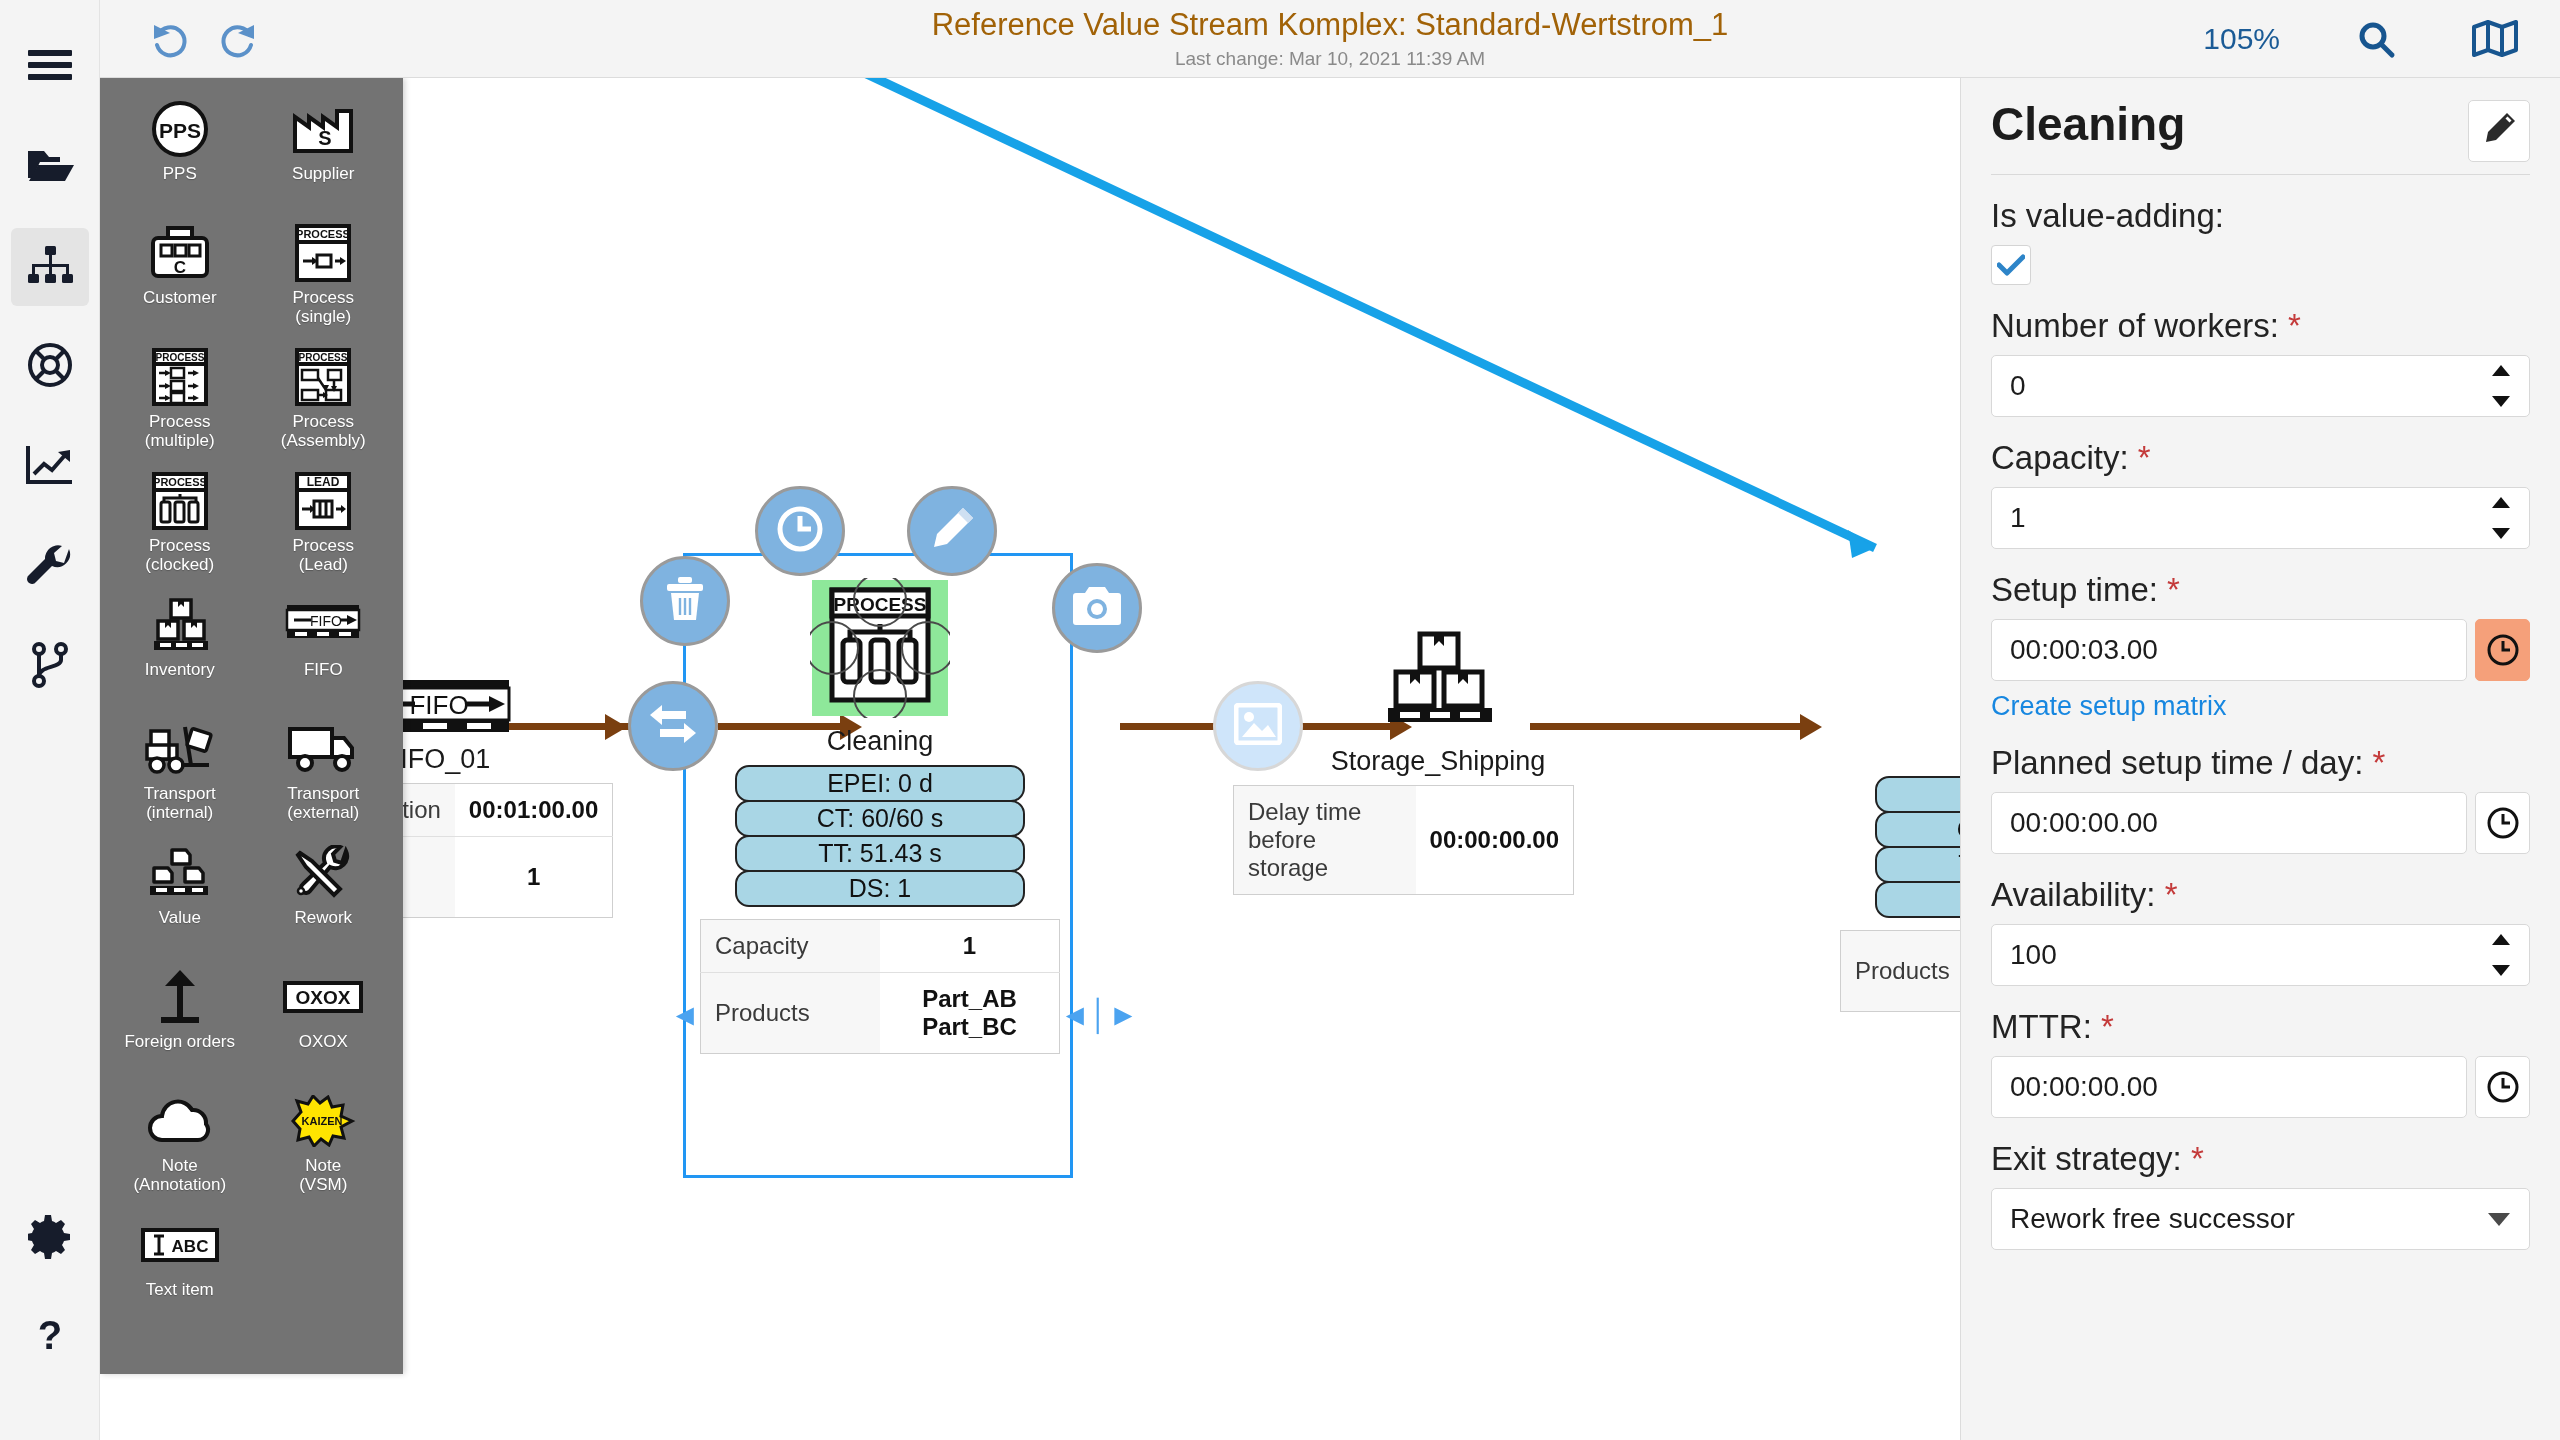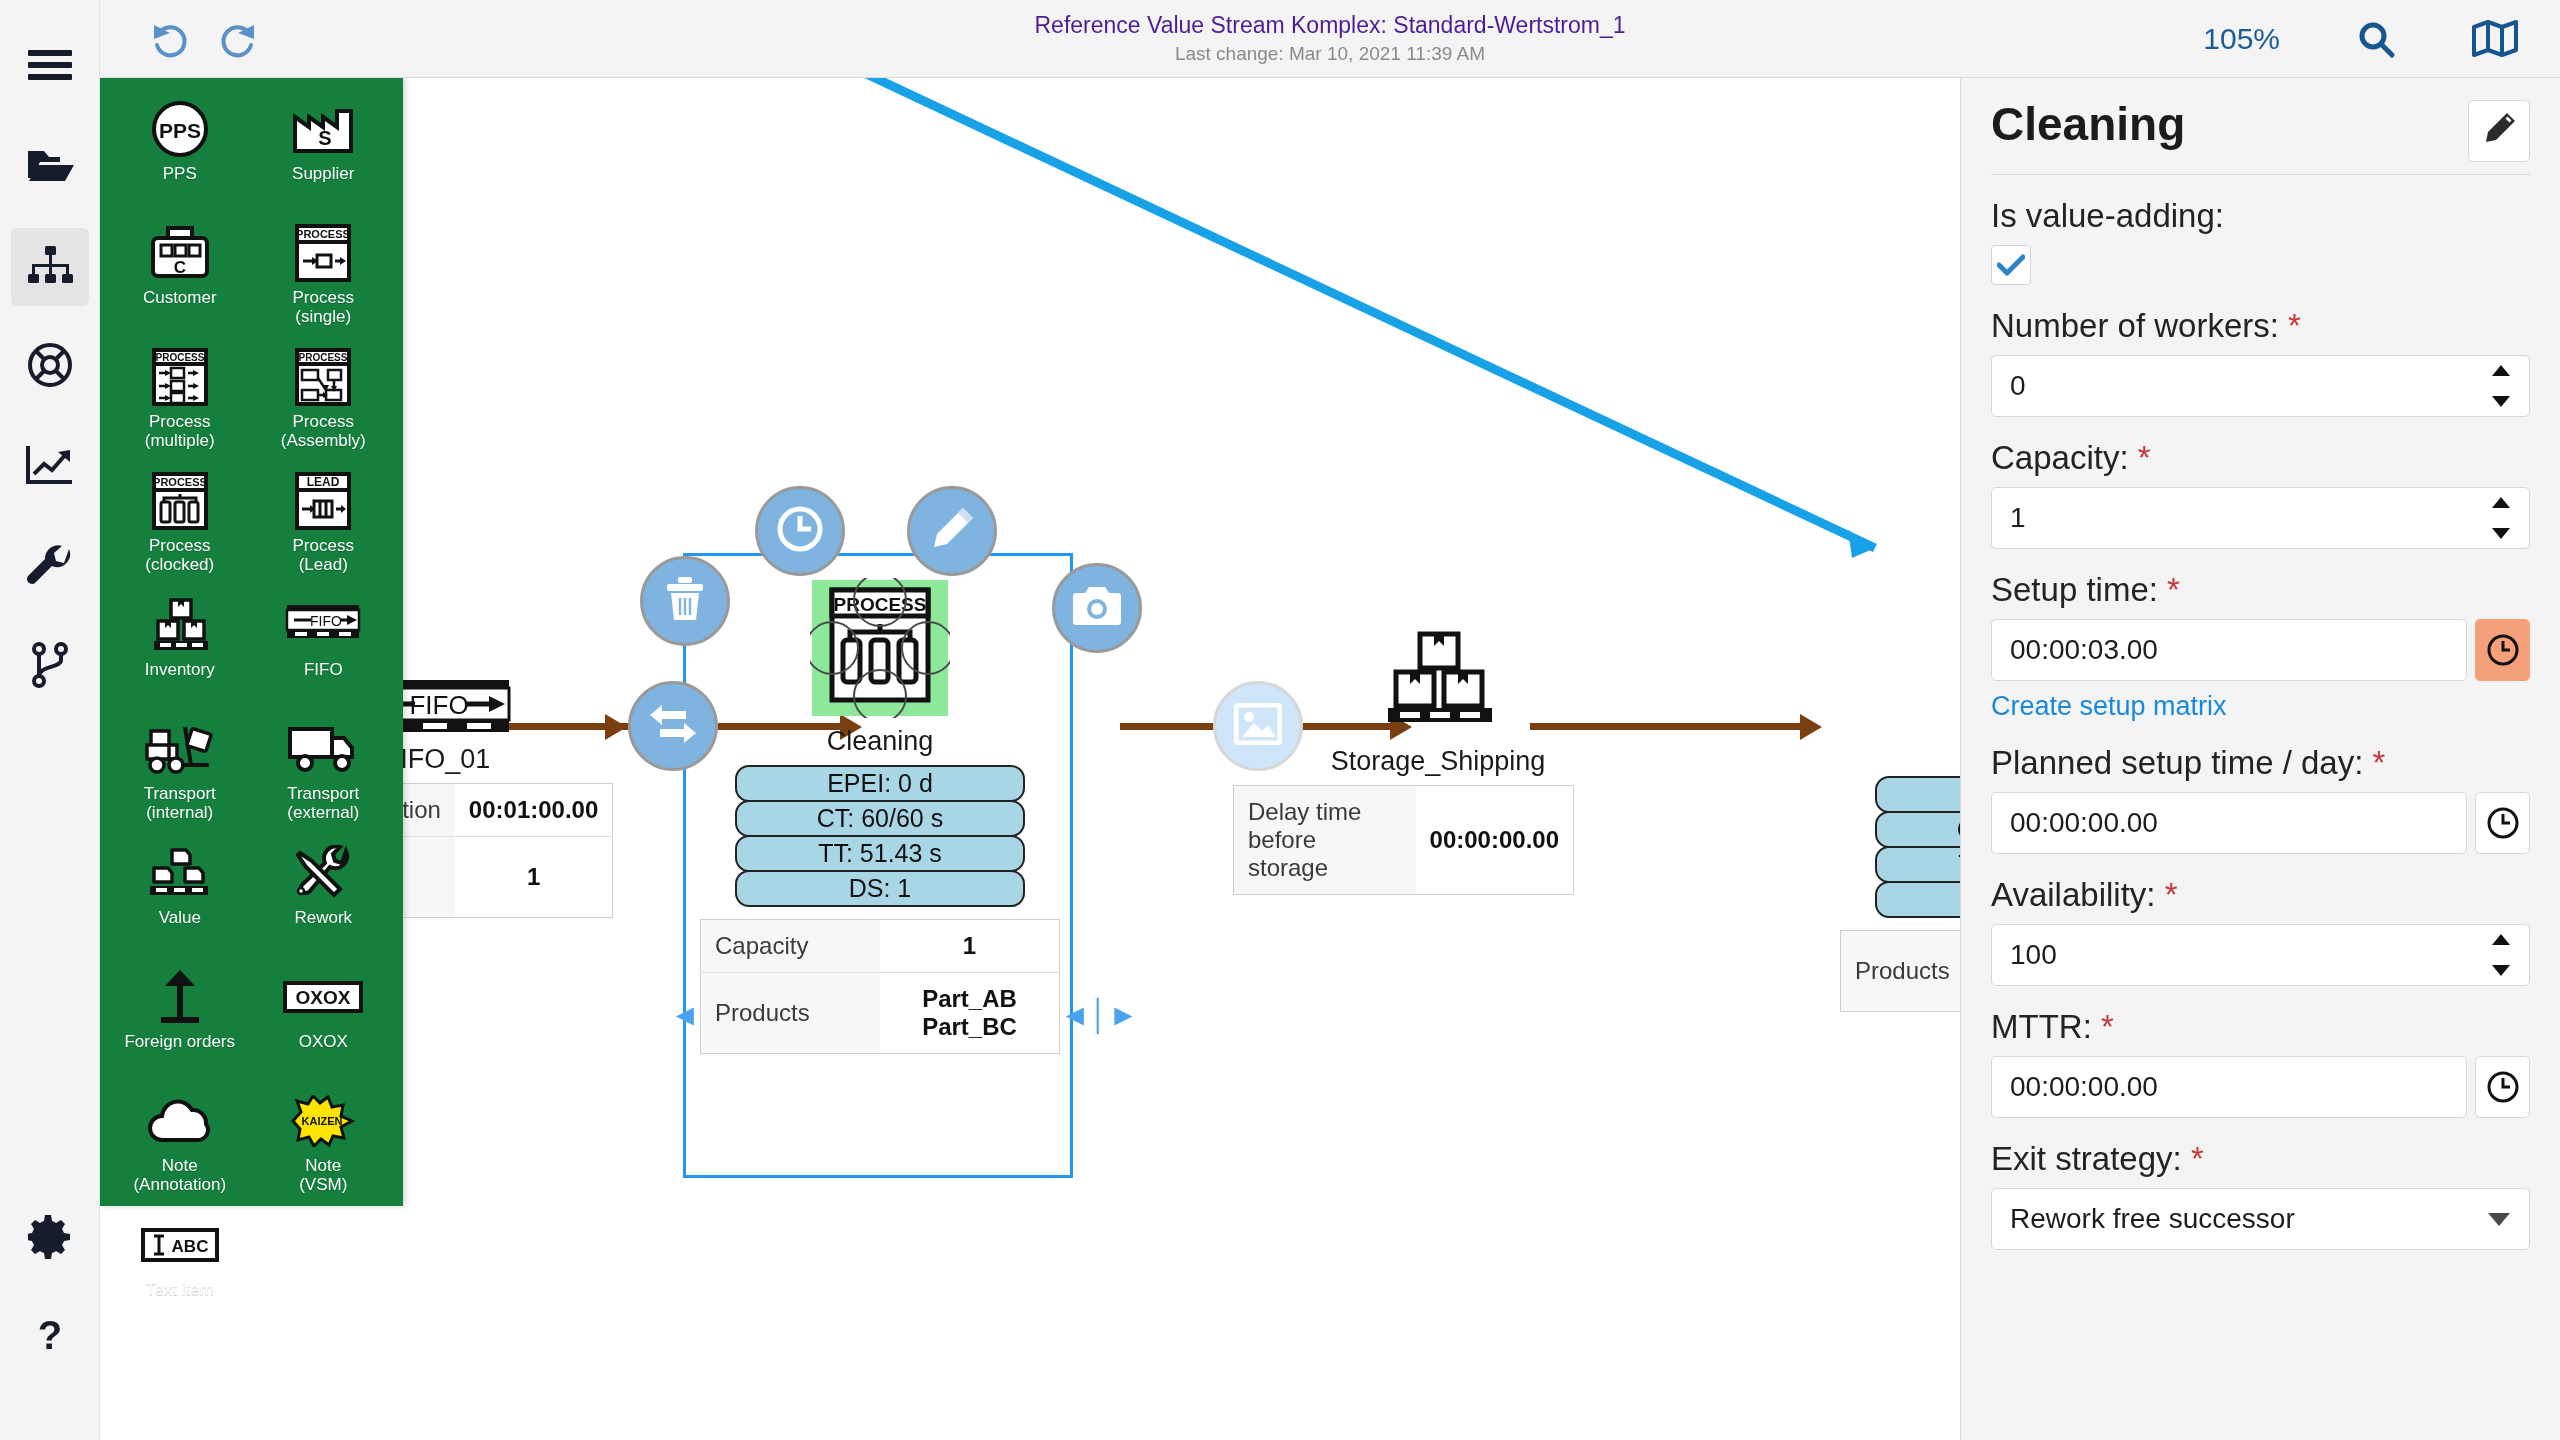--- a/index.html
+++ b/index.html
@@ -34,38 +34,38 @@
     background: #f4f4f4; border-bottom: 1px solid #dcdcdc;
     display: flex; align-items: center;
   }
   .undo-redo { display: flex; align-items: center; gap: 28px; padding-left: 50px; }
   .icon-btn { cursor: pointer; display: flex; align-items: center; justify-content: center; }
   .title-wrap {
     position: absolute; left: 0; right: 0; top: 0; height: 78px;
     display: flex; flex-direction: column; align-items: center; justify-content: center;
     pointer-events: none;
   }
-  .doc-title { font-size: 23px; color: #4c1d95; line-height: 1.1; }
+  .doc-title { font-size: 31px; color: #a16207; line-height: 1.1; }
   .doc-sub { font-size: 19px; color: #8a8a8a; margin-top: 5px; }
   .topright {
     position: absolute; right: 42px; top: 0; height: 78px;
     display: flex; align-items: center; gap: 76px;
   }
   .zoom-label { font-size: 30px; color: #1b5b96; }
 
   
   .canvas {
     position: absolute; left: 100px; top: 78px; width: 2460px; height: 1362px;
     background: #ffffff; overflow: hidden;
   }
 
   
   .palette {
-    position: absolute; left: 0px; top: 0px; width: 303px; height: 1128px;
-    background: #15803d; z-index: 40;
+    position: absolute; left: 0px; top: 0px; width: 303px; height: 1296px;
+    background: #737373; z-index: 40;
     box-shadow: 2px 0 6px rgba(0,0,0,0.18);
   }
   .pal-grid {
     display: grid; grid-template-columns: 1fr 1fr;
     padding: 14px 8px 0 8px; row-gap: 4px;
   }
   .pal-item {
     display: flex; flex-direction: column; align-items: center;
     justify-content: flex-start; cursor: pointer; height: 120px; padding-top: 6px;
   }

